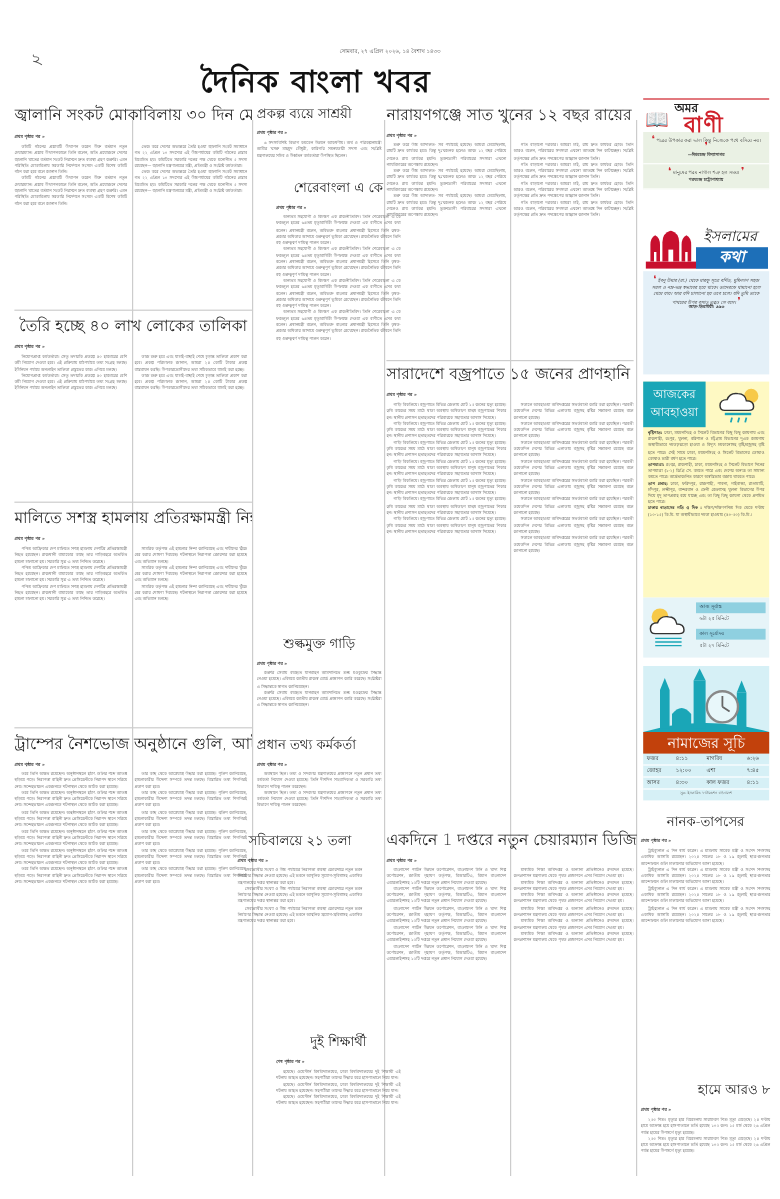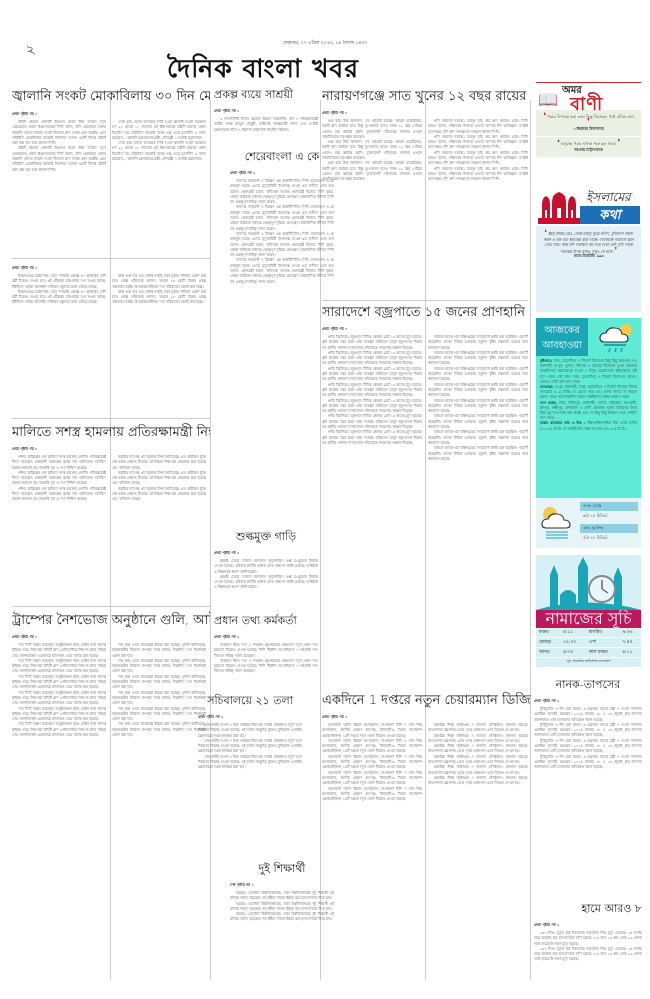--- a/index.html
+++ b/index.html
@@ -28,34 +28,34 @@
   .quote-box .qmark { color: #d0202a; font-size: 8px; font-weight: bold; line-height: 4px; }
   .quote-box .author { font-weight: bold; font-size: 3.6px; }
   .islam { left: 536px; top: 188px; width: 105px; height: 125px; font-style: italic; }
   .islam-head { height: 38px; position: relative; }
   .mosque { position: absolute; left: 2px; top: 4px; width: 42px; height: 32px; }
   .islam-t1 { position: absolute; left: 50px; top: 0; font-size: 12px; color: #222; }
   .islam-t2 { position: absolute; left: 44px; top: 18px; width: 60px; height: 18px; background: #1d6fb8; color: #fff; font-size: 13px; text-align: center; line-height: 18px; font-weight: bold; }
   .islam-body { background: #e4f0f8; padding: 4px 5px; font-size: 3.8px; line-height: 5.6px; text-align: center; color: #333; height: 86px; }
   .islam-body .qmark { color: #d0202a; font-size: 8px; font-weight: bold; }
   .islam-body .src { font-weight: bold; font-size: 3.6px; }
-  .weather { left: 536px; top: 318px; width: 105px; height: 180px; background: #5eead4; }
+  .weather { left: 536px; top: 318px; width: 105px; height: 180px; background: #fef9c3; }
   .weather-head { height: 38px; position: relative; }
   .weather-title { position: absolute; left: 0; top: 0; width: 52px; height: 38px; background: #1aa6b7; color: #fff; font-size: 9.5px; line-height: 15px; padding: 4px 3px; text-align: center; }
   .cloud-icon { position: absolute; left: 62px; top: 4px; width: 38px; height: 32px; }
   .weather-body { padding: 3px 4px; font-size: 3.4px; line-height: 5.2px; color: #444; text-align: justify; }
   .weather-body b { color: #222; }
   .sun { left: 536px; top: 498px; width: 105px; height: 50px; background: #e6f4f8; }
   .sun-icon { position: absolute; left: 4px; top: 4px; width: 36px; height: 40px; }
   .sun-rows { position: absolute; left: 44px; top: 4px; width: 58px; }
   .sun-label { background: #8fd0e0; font-size: 4px; padding: 1px 3px; color: #123; margin-bottom: 2px; }
   .sun-val { font-size: 4px; padding: 0 3px 4px 3px; color: #333; }
   .namaz { left: 536px; top: 555px; width: 105px; height: 112px; background: #d6f0f6; }
   .namaz-art { height: 55px; position: relative; }
-  .namaz-title { height: 18px; background: #be185d; color: #fff; font-size: 16px; text-align: center; line-height: 18px; }
+  .namaz-title { height: 18px; background: #c2410c; color: #fff; font-size: 12px; text-align: center; line-height: 18px; }
   .namaz-table { width: 100%; border-collapse: collapse; font-size: 4.5px; color: #222; }
   .namaz-table td { padding: 1px 3px; border-bottom: 0.6px solid #fff; }
   .namaz-foot { font-size: 3px; text-align: center; color: #444; padding-top: 1px; }
 </style>
 </head>
 <body>
 
 <div class="abs page-num">২</div>
 <div class="abs dateline">সোমবার, ২৭ এপ্রিল ২০২৬, ১৪ বৈশাখ ১৪৩৩</div>
 <div class="abs masthead">দৈনিক বাংলা খবর</div>
@@ -96,20 +96,21 @@
       <p>অন্যতম সহযোগী ও বিচক্ষণ এক রাজনীতিবিদ। তিনি শেরেবাংলা এ কে ফজলুল হকের ৬৪তম মৃত্যুবার্ষিকী উপলক্ষে দেওয়া এক বাণীতে এসব কথা বলেন। প্রধানমন্ত্রী বলেন, অবিভক্ত বাংলার প্রধানমন্ত্রী হিসেবে তিনি কৃষক-প্রজার অধিকার আদায়ে গুরুত্বপূর্ণ ভূমিকা রেখেছেন। রাজনৈতিক জীবনে তিনি বহু গুরুত্বপূর্ণ দায়িত্ব পালন করেন।</p>
       <p>অন্যতম সহযোগী ও বিচক্ষণ এক রাজনীতিবিদ। তিনি শেরেবাংলা এ কে ফজলুল হকের ৬৪তম মৃত্যুবার্ষিকী উপলক্ষে দেওয়া এক বাণীতে এসব কথা বলেন। প্রধানমন্ত্রী বলেন, অবিভক্ত বাংলার প্রধানমন্ত্রী হিসেবে তিনি কৃষক-প্রজার অধিকার আদায়ে গুরুত্বপূর্ণ ভূমিকা রেখেছেন। রাজনৈতিক জীবনে তিনি বহু গুরুত্বপূর্ণ দায়িত্ব পালন করেন।</p>
       <p>অন্যতম সহযোগী ও বিচক্ষণ এক রাজনীতিবিদ। তিনি শেরেবাংলা এ কে ফজলুল হকের ৬৪তম মৃত্যুবার্ষিকী উপলক্ষে দেওয়া এক বাণীতে এসব কথা বলেন। প্রধানমন্ত্রী বলেন, অবিভক্ত বাংলার প্রধানমন্ত্রী হিসেবে তিনি কৃষক-প্রজার অধিকার আদায়ে গুরুত্বপূর্ণ ভূমিকা রেখেছেন। রাজনৈতিক জীবনে তিনি বহু গুরুত্বপূর্ণ দায়িত্ব পালন করেন।</p>
       <p>অন্যতম সহযোগী ও বিচক্ষণ এক রাজনীতিবিদ। তিনি শেরেবাংলা এ কে ফজলুল হকের ৬৪তম মৃত্যুবার্ষিকী উপলক্ষে দেওয়া এক বাণীতে এসব কথা বলেন। প্রধানমন্ত্রী বলেন, অবিভক্ত বাংলার প্রধানমন্ত্রী হিসেবে তিনি কৃষক-প্রজার অধিকার আদায়ে গুরুত্বপূর্ণ ভূমিকা রেখেছেন। রাজনৈতিক জীবনে তিনি বহু গুরুত্বপূর্ণ দায়িত্ব পালন করেন।</p>
     </div>
 </div>
 
 <div class="abs rule-h" style="left:12px;top:258px;width:198px"></div>
 
 <div class="abs" style="left:12px;top:262px;width:198px;height:145px">
+  <div class="hl hl-lg" style="text-align:center;width:198px">তৈরি হচ্ছে ৪০ লাখ লোকের তালিকা</div>
   <div class="jump" style="margin-top:3px">প্রথম পৃষ্ঠার পর »</div>
   <div style="display:flex;gap:6px;margin-top:2px">
     <div class="col" style="width:94px;height:125px">
         <p>নিয়োগপ্রাপ্ত কর্মকর্তারা। সেতু তদারকি প্রকল্পে ৪০ হাজারের বেশি কর্মী নিয়োগ দেওয়া হবে। এই প্রক্রিয়ায় মাঠপর্যায়ে তথ্য সংগ্রহ চলছে। ইউনিয়ন পর্যায়ে অনলাইন তালিকা প্রস্তুতের কাজ এগিয়ে চলছে।</p>
         <p>নিয়োগপ্রাপ্ত কর্মকর্তারা। সেতু তদারকি প্রকল্পে ৪০ হাজারের বেশি কর্মী নিয়োগ দেওয়া হবে। এই প্রক্রিয়ায় মাঠপর্যায়ে তথ্য সংগ্রহ চলছে। ইউনিয়ন পর্যায়ে অনলাইন তালিকা প্রস্তুতের কাজ এগিয়ে চলছে।</p>
       </div>
     <div class="col" style="width:94px;height:125px">
         <p>কাজ শুরু হবে এবং যাচাই-বাছাই শেষে চূড়ান্ত তালিকা প্রকাশ করা হবে। প্রকল্প পরিচালক জানান, আমরা ২৪ কোটি টাকার প্রকল্প বাস্তবায়ন করছি। উপকারভোগীদের তথ্য সঠিকভাবে যাচাই করা হচ্ছে।</p>
         <p>কাজ শুরু হবে এবং যাচাই-বাছাই শেষে চূড়ান্ত তালিকা প্রকাশ করা হবে। প্রকল্প পরিচালক জানান, আমরা ২৪ কোটি টাকার প্রকল্প বাস্তবায়ন করছি। উপকারভোগীদের তথ্য সঠিকভাবে যাচাই করা হচ্ছে।</p>
       </div>

